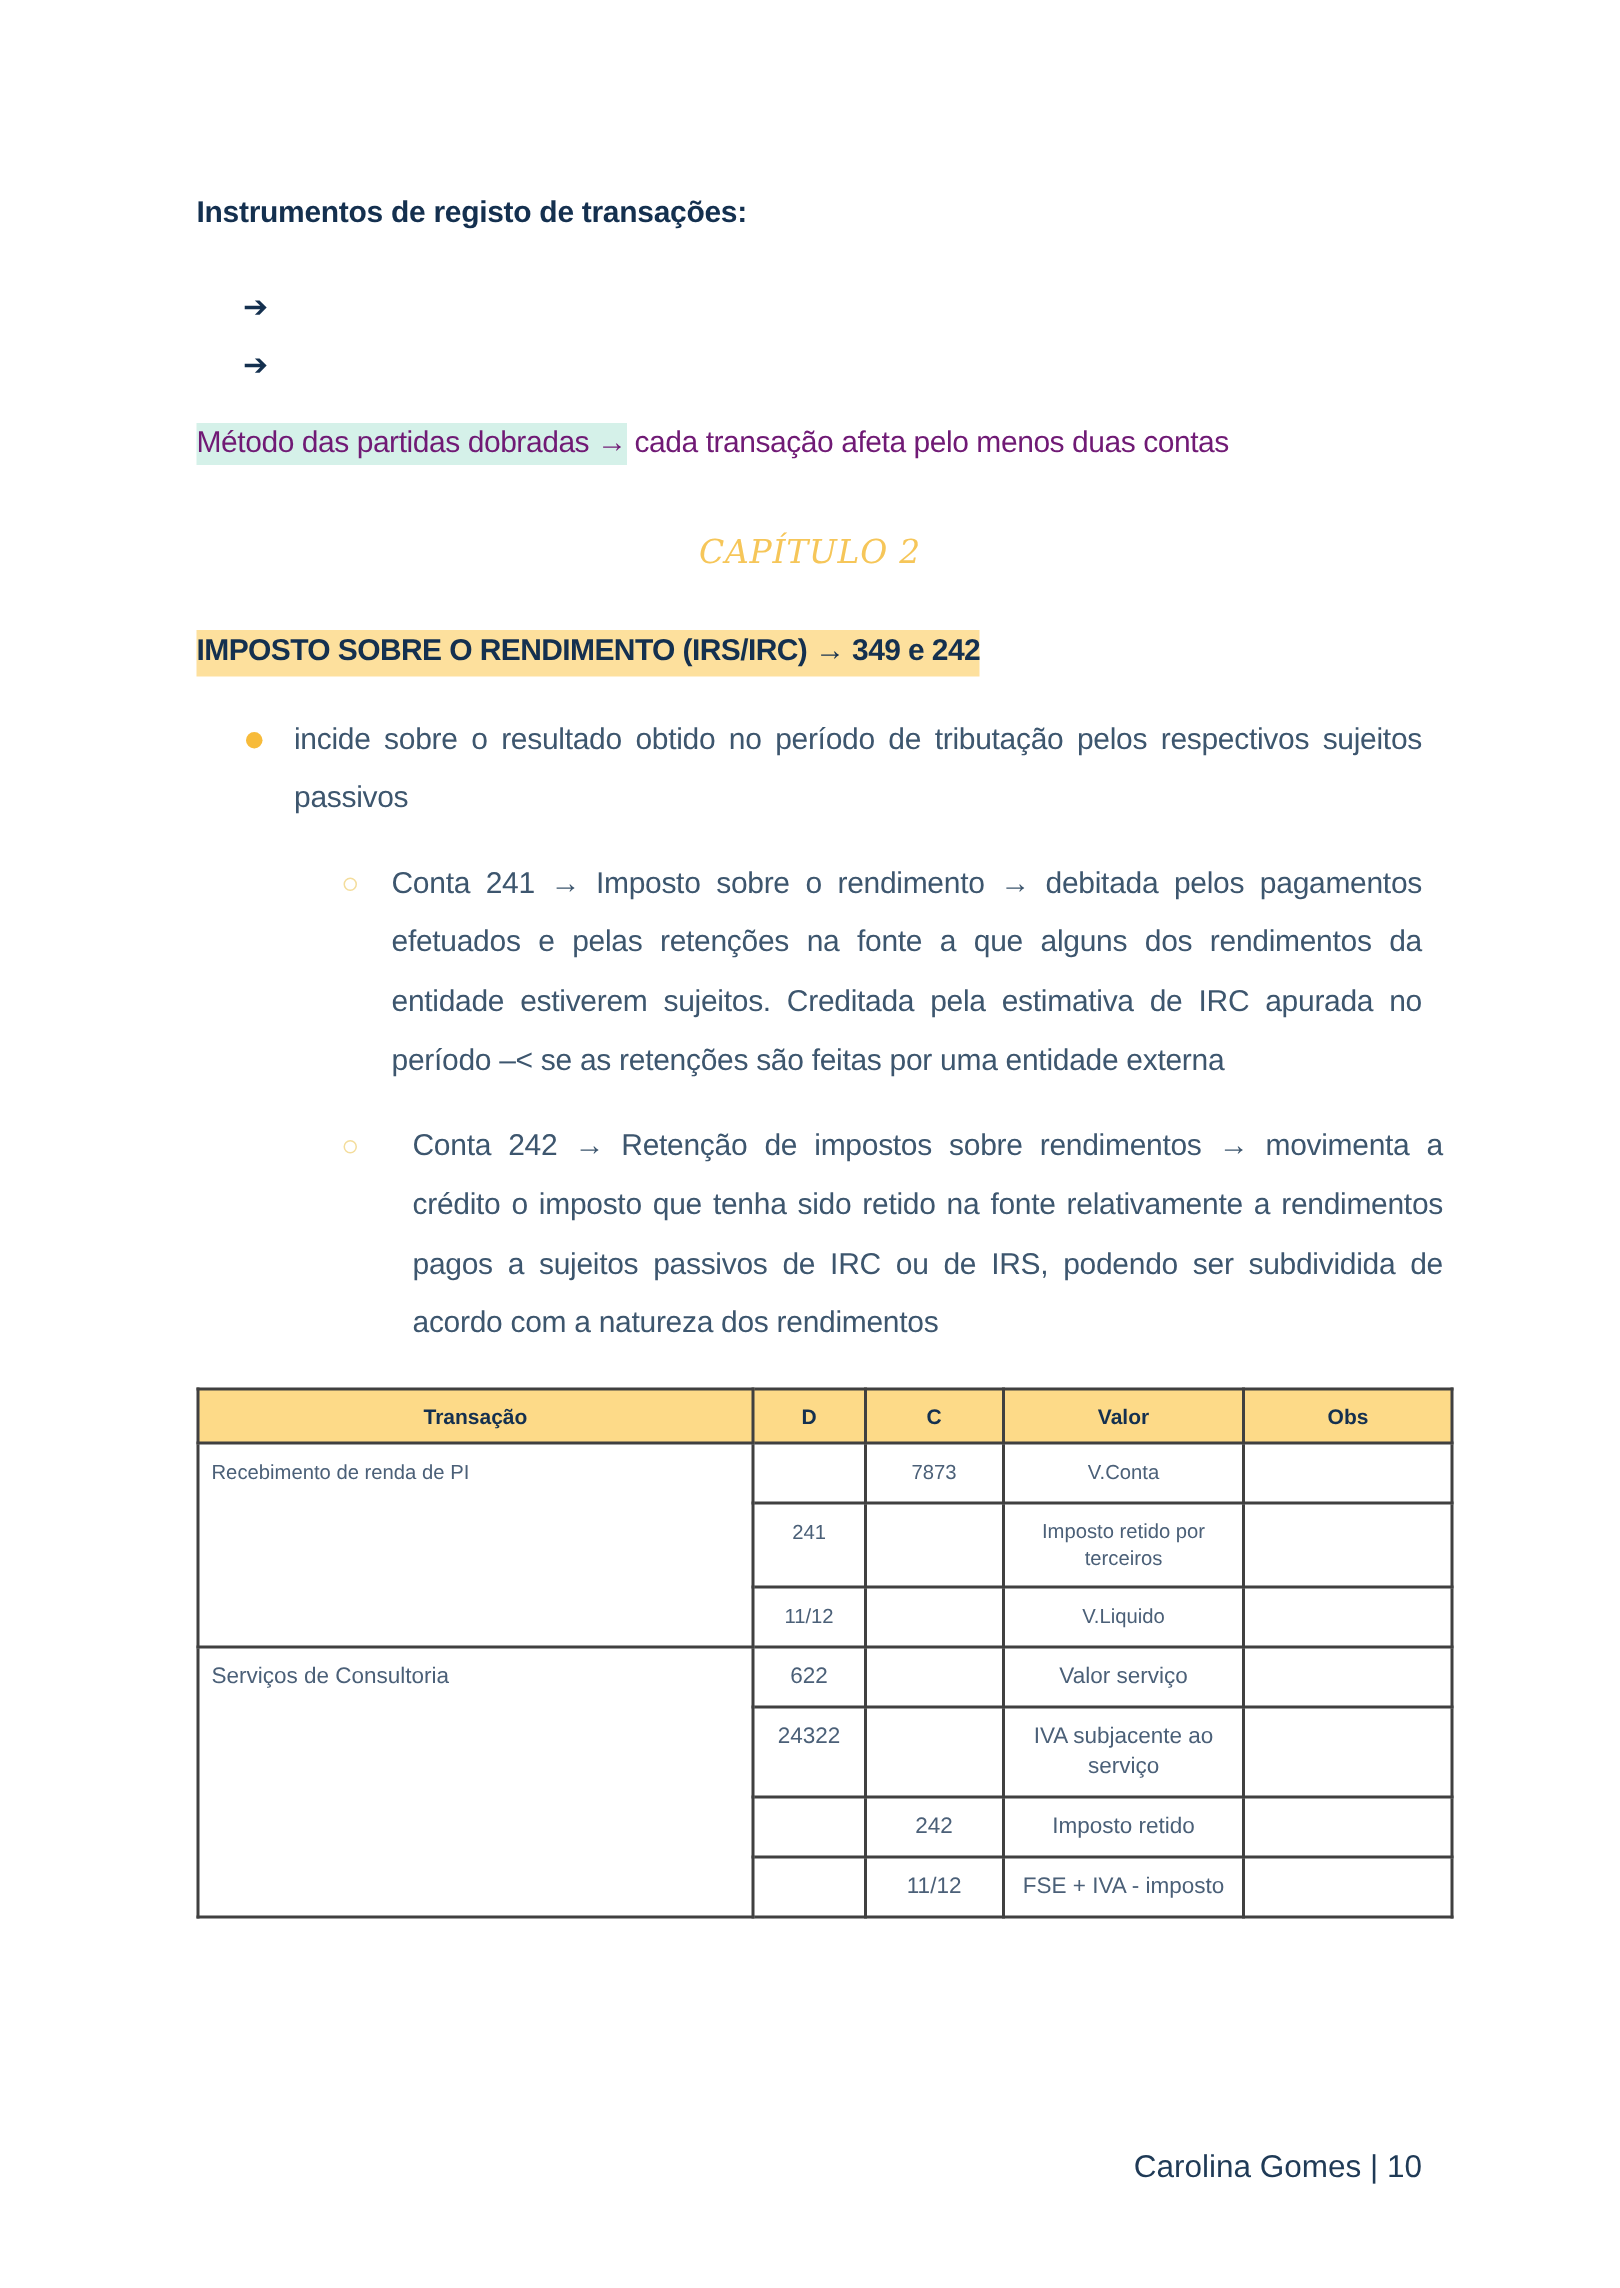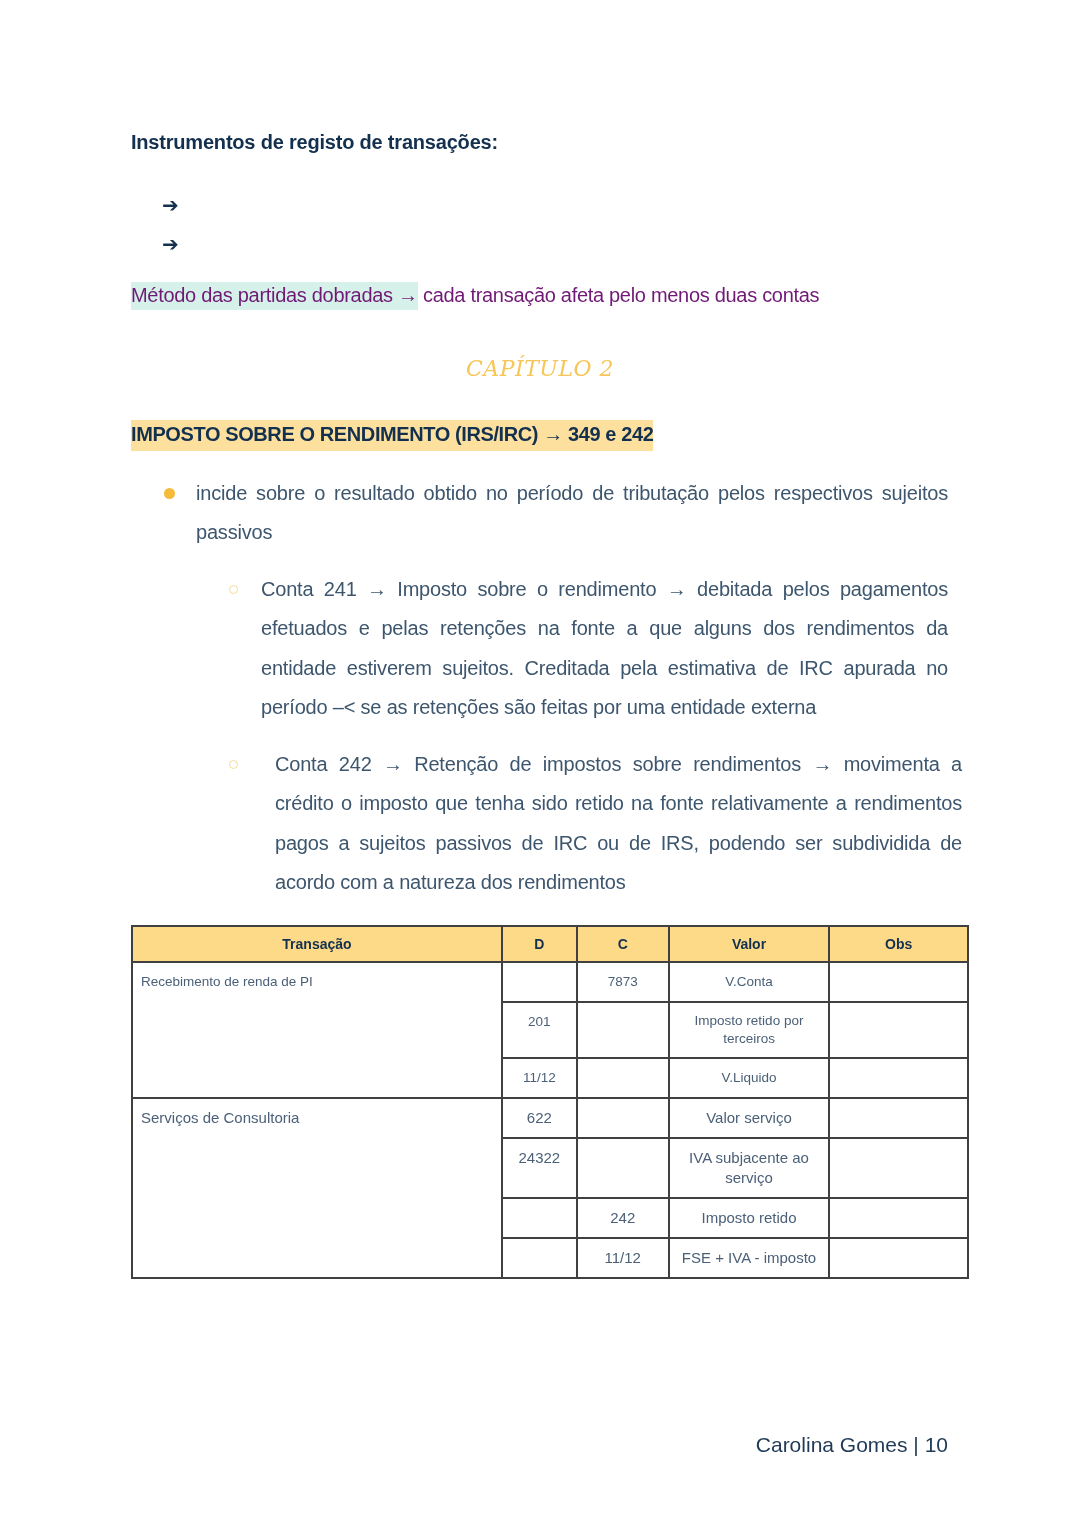--- a/index.html
+++ b/index.html
@@ -218,21 +218,21 @@
   </thead>
   <tbody>
     <tr class="small">
       <td class="txn small" rowspan="3">Recebimento de renda de PI</td>
       <td class="small"></td>
       <td class="small">7873</td>
       <td class="small">V.Conta</td>
       <td></td>
     </tr>
     <tr class="tall">
-      <td class="small">201</td>
+      <td class="small">241</td>
       <td class="small"></td>
       <td class="small" style="line-height:18px;">Imposto retido por terceiros</td>
       <td></td>
     </tr>
     <tr>
       <td class="small">11/12</td>
       <td class="small"></td>
       <td class="small">V.Liquido</td>
       <td></td>
     </tr>

